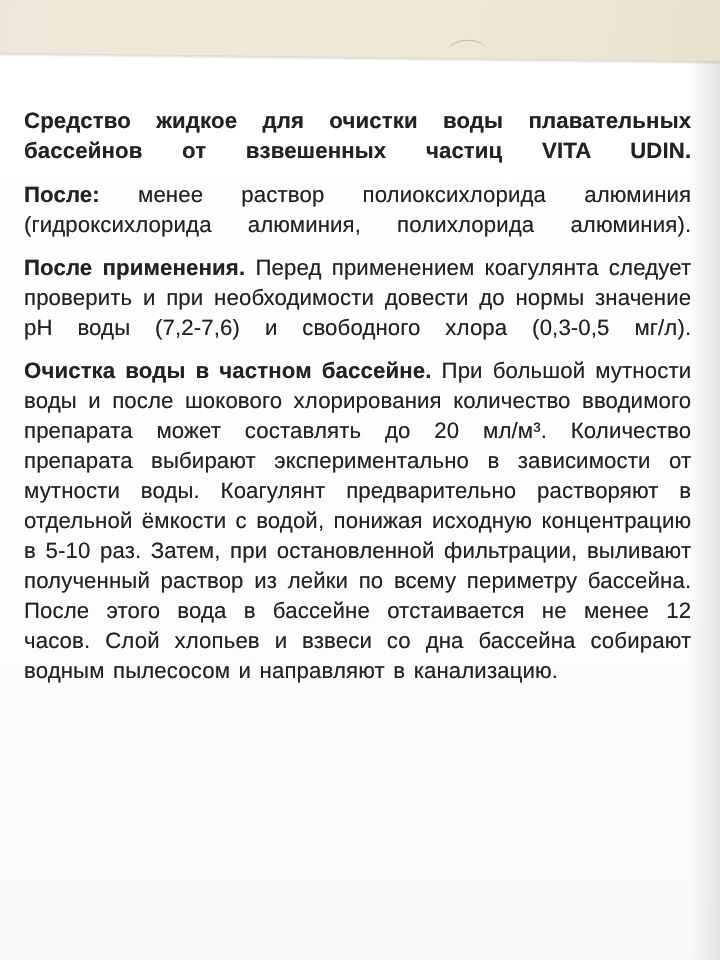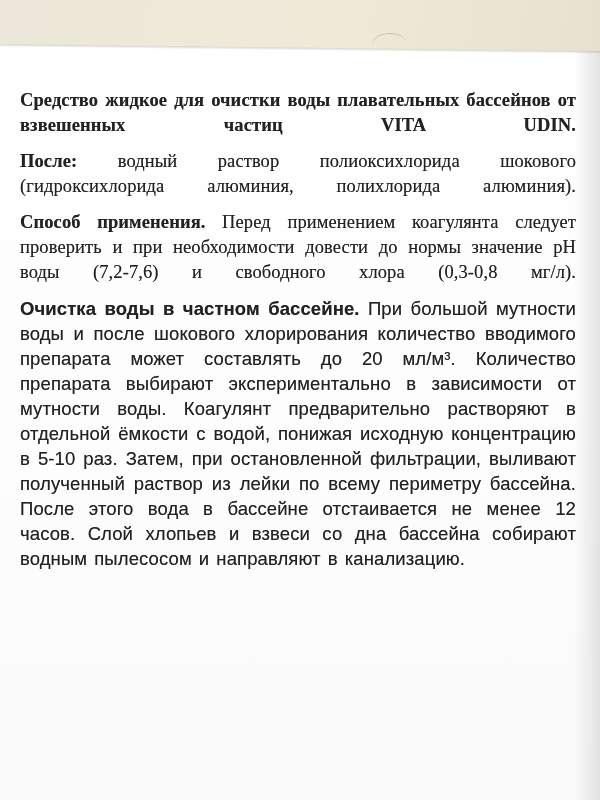--- a/index.html
+++ b/index.html
@@ -58,33 +58,32 @@
     text-align-last: left;
     word-spacing: 0.10em;
     letter-spacing: 0.1px;
     text-shadow: 0 0 0.5px rgba(40,40,40,0.55);
   }
   .content p {
     margin: 0 0 11px 0;
   }
   .content p.force-just {
     text-align-last: justify;
-    font-family: Liberation Serif, serif;
   }
   .lead {
     font-weight: bold;
   }
 </style>
 </head>
 <body>
 
 <div class="photo">
   <span class="hair"></span>
   <div class="label">
     <div class="content">
       <p class="force-just"><span class="lead">Средство жидкое для очистки воды плавательных бассейнов от взвешенных частиц VITA UDIN.</span><span></span></p>
-      <p class="force-just"><span class="lead">После:</span><span> водный раствор полиоксихлорида шокового (гидроксихлорида алюминия, полихлорида алюминия).</span></p>
-      <p class="force-just"><span class="lead">Способ применения.</span><span> Перед применением коагулянта следует проверить и при необходимости довести до нормы значение pH воды (7,2-7,6) и свободного хлора (0,3-0,8 мг/л).</span></p>
+      <p class="force-just"><span class="lead">После:</span><span> менее раствор полиоксихлорида алюминия (гидроксихлорида алюминия, полихлорида алюминия).</span></p>
+      <p class="force-just"><span class="lead">После применения.</span><span> Перед применением коагулянта следует проверить и при необходимости довести до нормы значение pH воды (7,2-7,6) и свободного хлора (0,3-0,5 мг/л).</span></p>
       <p><span class="lead">Очистка воды в частном бассейне.</span><span> При большой мутности воды и после шокового хлорирования количество вводимого препарата может составлять до 20 мл/м³. Количество препарата выбирают экспериментально в зависимости от мутности воды. Коагулянт предварительно растворяют в отдельной ёмкости с водой, понижая исходную концентрацию в 5-10 раз. Затем, при остановленной фильтрации, выливают полученный раствор из лейки по всему периметру бассейна. После этого вода в бассейне отстаивается не менее 12 часов. Слой хлопьев и взвеси со дна бассейна собирают водным пылесосом и направляют в канализацию.</span></p>
     </div>
   </div>
   <div class="label-edge"></div>
 </div>
 
 </body></html>

